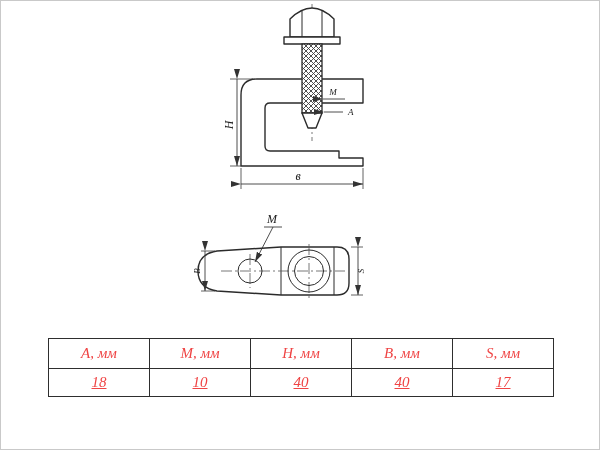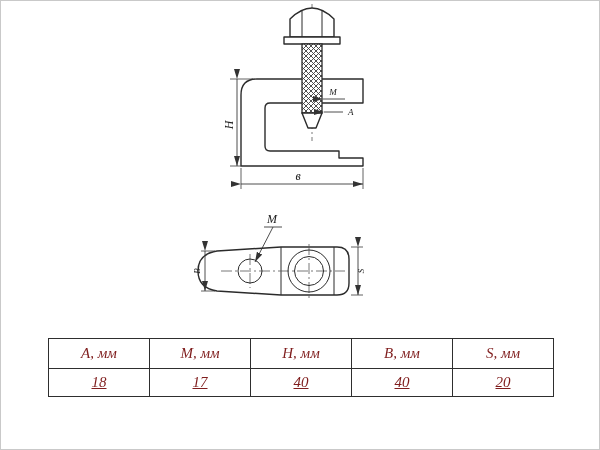--- a/index.html
+++ b/index.html
@@ -21,21 +21,21 @@
   .dim-label{font:italic 12px "Liberation Serif", serif;fill:#222;}
   .dim-label-sm{font:italic 9px "Liberation Serif", serif;fill:#222;}
   #dim-table{
     position:absolute;left:47px;top:337px;width:506px;
     border-collapse:collapse;table-layout:fixed;
   }
   #dim-table th,#dim-table td{
     border:1.2px solid #2e2e2e;
     text-align:center;vertical-align:middle;
     font-style:italic;font-weight:normal;
-    color:#7f1d1d;
+    color:#ef4444;
   }
   #dim-table th{height:27px;font-size:15px;}
   #dim-table td{height:25px;font-size:15px;text-decoration:underline;}
 </style>
 </head>
 <body>
 
 <div id="page">
 
   <svg id="drawing" width="600" height="330" viewBox="0 0 600 330" xmlns="http://www.w3.org/2000/svg">
@@ -121,21 +121,21 @@
         <th>А,  мм</th>
         <th>М,  мм</th>
         <th>Н,  мм</th>
         <th>В,  мм</th>
         <th>S,  мм</th>
       </tr>
     </thead>
     <tbody>
       <tr>
         <td>18</td>
-        <td>17</td>
+        <td>10</td>
         <td>40</td>
         <td>40</td>
-        <td>20</td>
+        <td>17</td>
       </tr>
     </tbody>
   </table>
 
 </div>
 
 </body></html>

